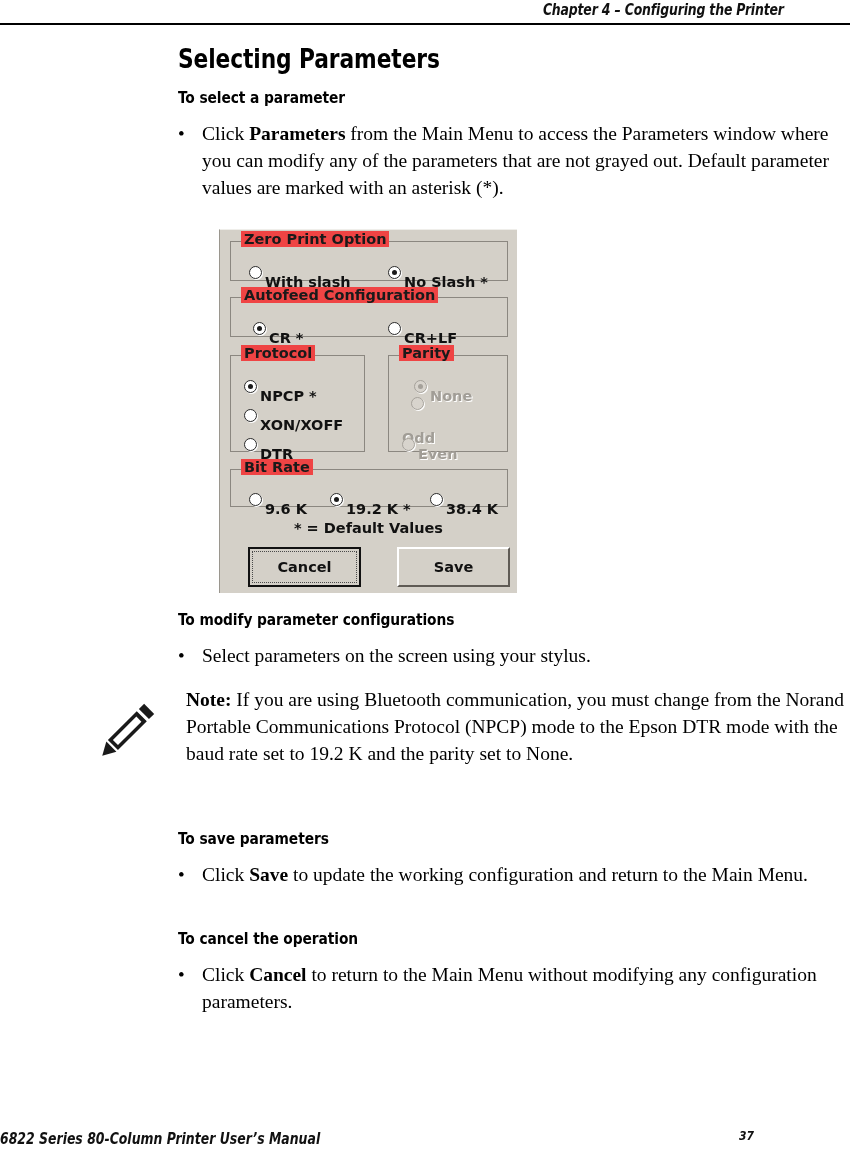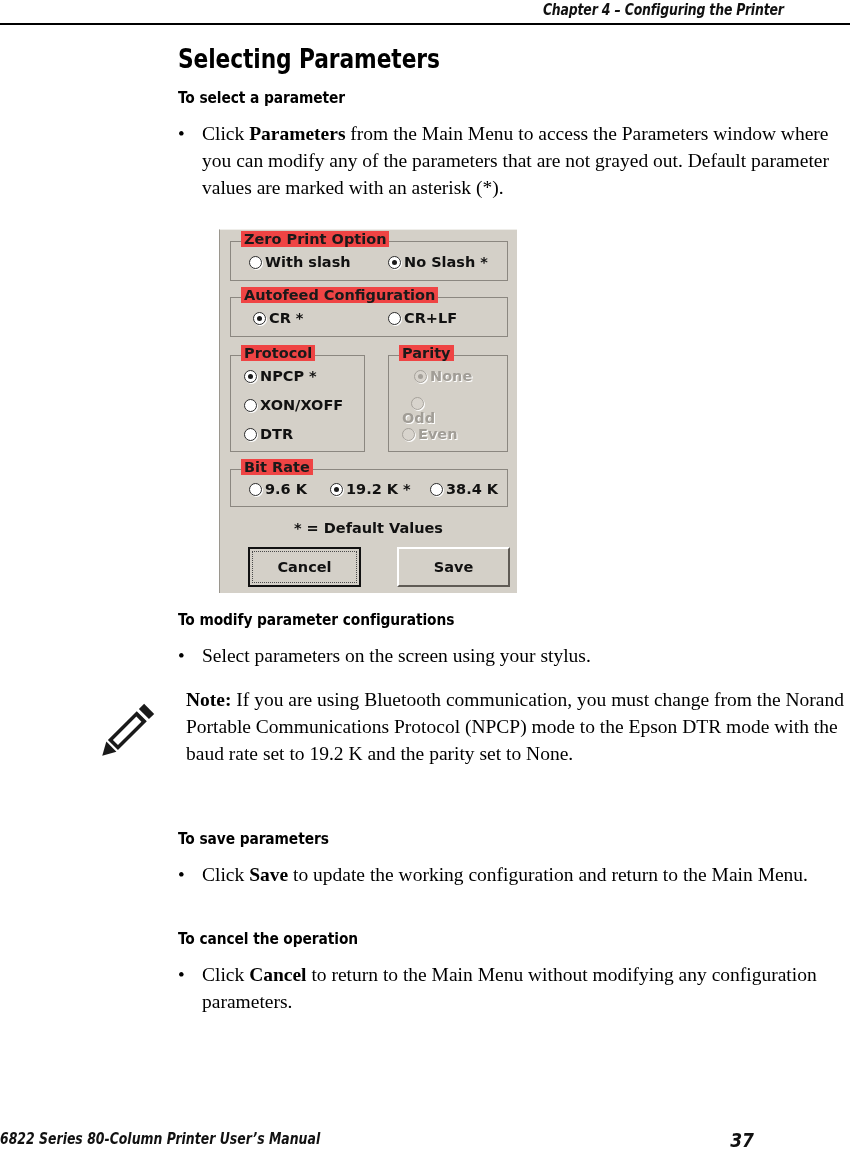--- a/index.html
+++ b/index.html
@@ -186,20 +186,21 @@
     margin-left: -2.5px;
     margin-top: -2.5px;
     border-radius: 50%;
     background: #1a1a1a;
   }
   .radio .rlabel {
     font-size: 14.5px;
     font-weight: bold;
     color: #111111;
     line-height: 16px;
+    margin-top: 20px;
   }
 
   .radio.off .dot {
     border-color: #a5a19a;
     background: #d8d4cd;
     box-shadow: 1px 1px 0 #ffffff;
   }
   .radio.off .dot.checked::after { background: #a5a19a; }
   .radio.off .rlabel {
     color: #a19d96;
@@ -262,21 +263,21 @@
     transform: scaleX(0.84);
     transform-origin: left top;
   }
   .footer-right {
     position: absolute;
     right: 4px;
     top: 0px;
     font-family: "DejaVu Sans Condensed", "Liberation Sans Narrow", "Liberation Sans", sans-serif;
     font-weight: bold;
     font-style: italic;
-    font-size: 19px;
+    font-size: 12px;
     color: #111111;
   }
 </style>
 </head>
 <body>
 
 <div class="page-header">
   <div class="header-text">Chapter 4 – Configuring the Printer</div>
   <div class="header-rule"></div>
 </div>

